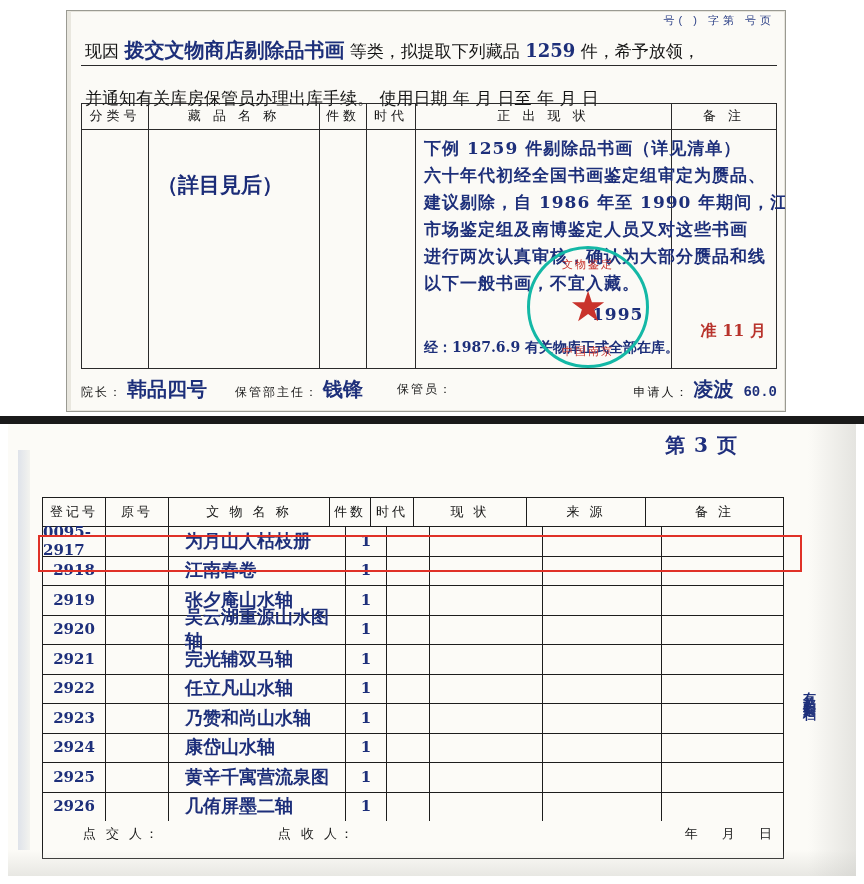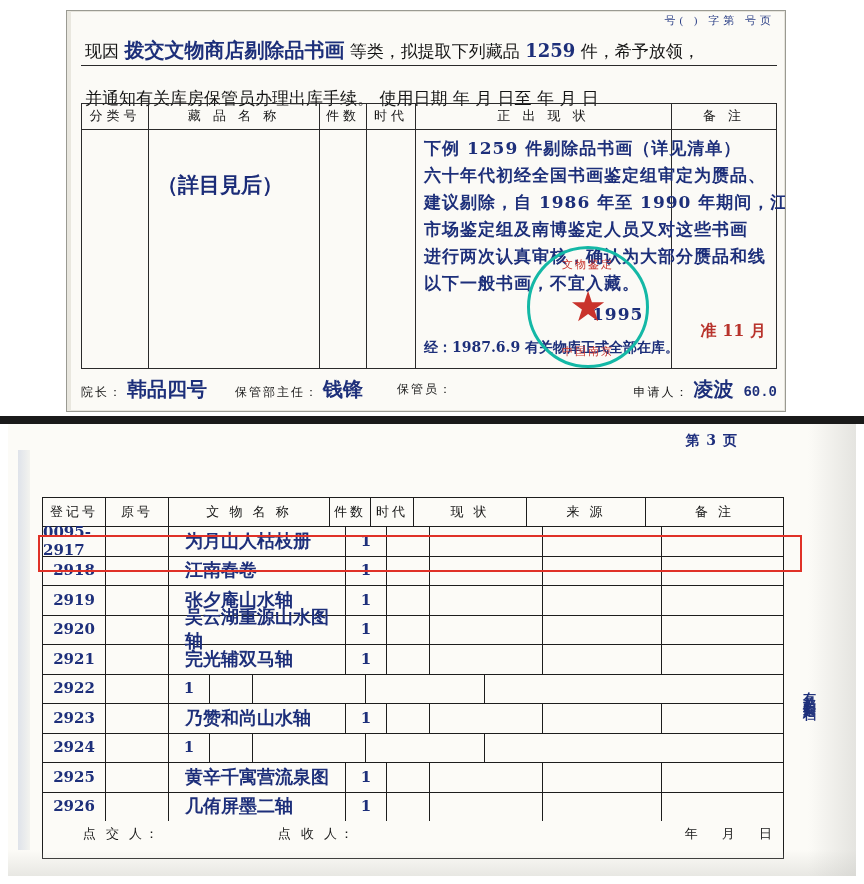--- a/index.html
+++ b/index.html
@@ -17,21 +17,21 @@
     position:absolute;left:66px;top:10px;width:718px;height:400px;
     background:#fbfaf6;
     border:1px solid #9a9a92;
     box-shadow:0 0 0 1px #e6e4dc inset;
     overflow:hidden;
   }
   .doc-top .edge-l{position:absolute;left:0;top:0;width:4px;height:100%;background:#e9e7df;}
   .top-corner{
     position:absolute;right:10px;top:2px;
     font-size:11px;color:#2b3f86;letter-spacing:4px;
-    font-family:Liberation Serif, serif;
+    font-family:Liberation Sans, sans-serif;
   }
   .top-line{
     position:absolute;left:18px;right:10px;
     font-size:17px;color:#141414;white-space:nowrap;
   }
   .top-line .hand{
     color:#1d2f7a;font-weight:bold;font-size:20px;
     font-family:"DejaVu Serif","Liberation Serif",serif;
   }
   .top-line .hand2{
@@ -128,21 +128,21 @@
   .sep{position:absolute;left:0;top:416px;width:864px;height:8px;background:#1a1a1a;}
 
   
   .doc-bot{
     position:absolute;left:8px;top:424px;width:848px;height:452px;
     background:#fcfbf7;overflow:hidden;
   }
   .bot-left-bind{position:absolute;left:10px;top:26px;width:12px;height:400px;background:linear-gradient(90deg,#dfe3ea,#f3f3ef);}
   .bot-pageno{
     position:absolute;right:118px;top:8px;
-    font-size:14px;color:#1f2f7d;font-weight:bold;
+    font-size:20px;color:#1f2f7d;font-weight:bold;
     font-family:"DejaVu Serif","Liberation Serif",serif;
     letter-spacing:1px;
   }
   .btable{
     position:absolute;left:34px;top:32px;width:740px;height:360px;
     border:1.5px solid #1d1d1d;
     margin-top:41px;
   }
   .bhead{
     position:absolute;left:0;top:0;width:100%;height:28px;
@@ -357,20 +357,21 @@
         <div class="bc4 qt">1</div>
         <div class="bc5 k"></div>
         <div class="bc6 k"></div>
         <div class="bc7 k"></div>
         <div class="bc8 k"></div>
       </div>
 
       <div class="brow" style="top:175.5px">
         <div class="bc1 k">2922</div>
         <div class="bc2 k"></div>
+        <div class="bc3 nm">任立凡山水轴</div>
         <div class="bc4 qt">1</div>
         <div class="bc5 k"></div>
         <div class="bc6 k"></div>
         <div class="bc7 k"></div>
         <div class="bc8 k"></div>
       </div>
 
       <div class="brow" style="top:205px">
         <div class="bc1 k">2923</div>
         <div class="bc2 k"></div>
@@ -378,20 +379,21 @@
         <div class="bc4 qt">1</div>
         <div class="bc5 k"></div>
         <div class="bc6 k"></div>
         <div class="bc7 k"></div>
         <div class="bc8 k"></div>
       </div>
 
       <div class="brow" style="top:234.5px">
         <div class="bc1 k">2924</div>
         <div class="bc2 k"></div>
+        <div class="bc3 nm">康岱山水轴</div>
         <div class="bc4 qt">1</div>
         <div class="bc5 k"></div>
         <div class="bc6 k"></div>
         <div class="bc7 k"></div>
         <div class="bc8 k"></div>
       </div>
 
       <div class="brow" style="top:264px">
         <div class="bc1 k">2925</div>
         <div class="bc2 k"></div>

